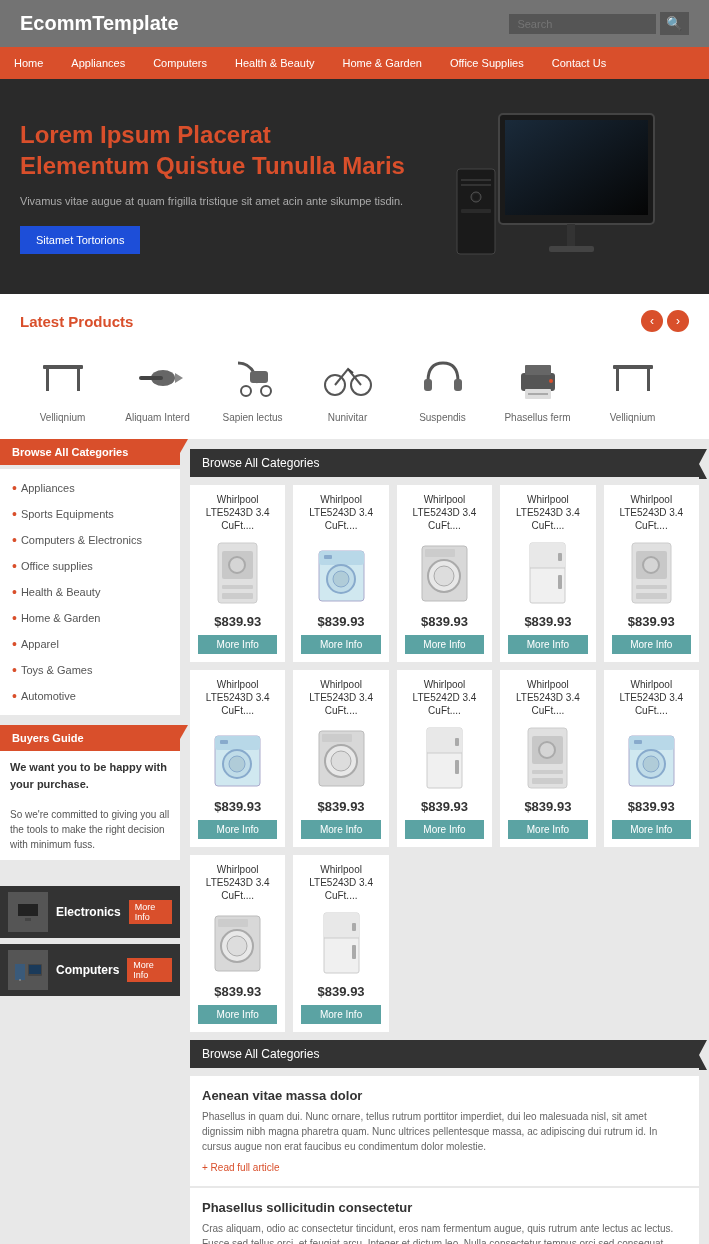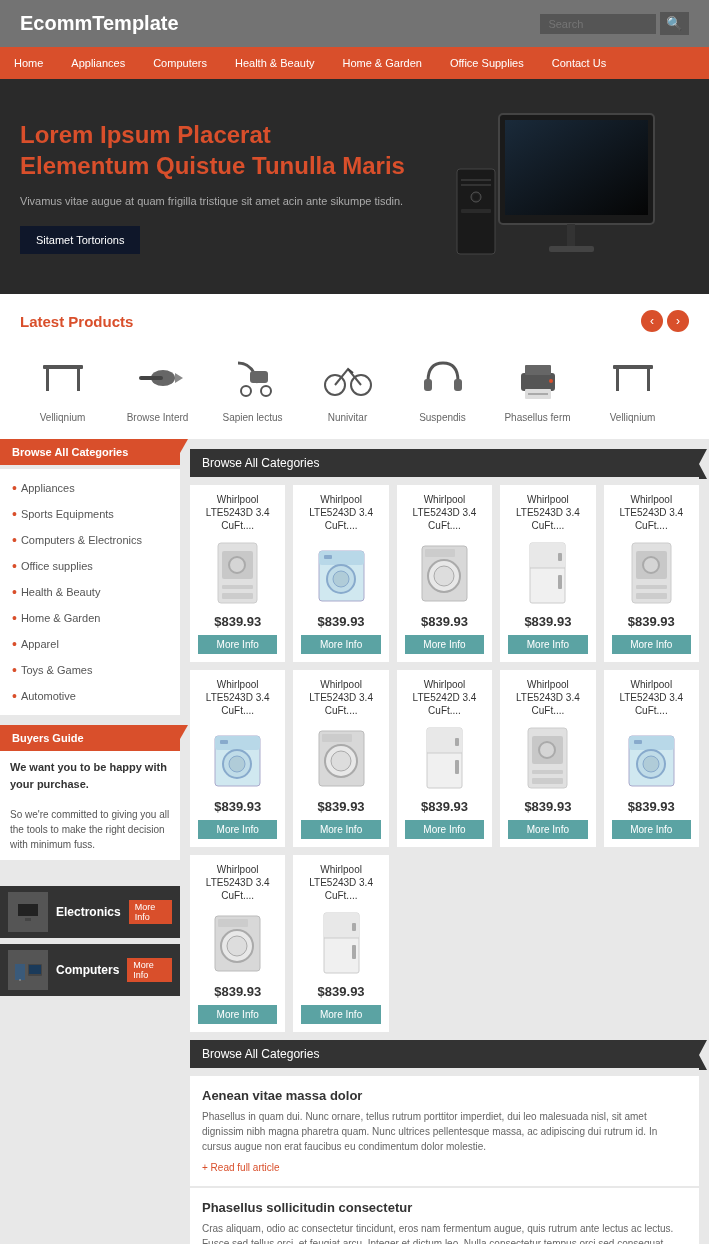--- a/index.html
+++ b/index.html
@@ -2,33 +2,33 @@
 <html><head>
   <meta charset="utf-8">
   <style>
     * { box-sizing: border-box; margin: 0; padding: 0; }
     body { font-family: Arial, sans-serif; font-size: 12px; background: #f0f0f0; width: 709px; }
     
     
     .header { background: #737373; padding: 12px 20px; display: flex; align-items: center; justify-content: space-between; }
     .logo { color: #fff; font-size: 20px; font-weight: bold; }
     .search-bar { display: flex; align-items: center; gap: 4px; }
-    .search-input { background: #555; border: none; color: #ccc; padding: 4px 8px; font-size: 11px; width: 116px; }
+    .search-input { background: #555; border: none; color: #ccc; padding: 4px 8px; font-size: 11px; width: 147px; }
     .search-icon-btn { background: #555; border: none; color: #ccc; padding: 4px 6px; cursor: pointer; }
     
     
     .nav { background: #d94f2b; display: flex; align-items: center; }
     .nav-item { color: #fff; font-size: 11px; padding: 10px 14px; cursor: pointer; white-space: nowrap; }
     
     
     .hero { background: #2a2a2a; padding: 30px 20px; display: flex; align-items: center; justify-content: space-between; min-height: 200px; }
     .hero-text { flex: 1; }
     .hero-title { color: #d94f2b; font-size: 24px; font-weight: bold; line-height: 1.3; margin-bottom: 12px; }
     .hero-desc { color: #aaa; font-size: 11px; line-height: 1.6; margin-bottom: 16px; }
-    .hero-btn { background: #0f172a; color: #fff; border: none; padding: 8px 16px; font-size: 11px; cursor: pointer; }
+    .hero-btn { background: #1d4ed8; color: #fff; border: none; padding: 8px 16px; font-size: 11px; cursor: pointer; }
     .hero-image { flex: 0 0 260px; display: flex; justify-content: center; align-items: center; }
     
     
     .latest-section { background: #fff; padding: 16px 20px; }
     .section-header { display: flex; align-items: center; justify-content: space-between; margin-bottom: 16px; }
     .section-title { color: #d94f2b; font-size: 15px; font-weight: bold; }
     .nav-arrows { display: flex; gap: 4px; }
     .arrow-btn { background: #d94f2b; color: #fff; border: none; width: 22px; height: 22px; cursor: pointer; font-size: 12px; display: flex; align-items: center; justify-content: center; border-radius: 50%; }
     .products-carousel { display: flex; gap: 10px; overflow: hidden; }
     .carousel-item { flex: 0 0 85px; text-align: center; }
@@ -152,21 +152,21 @@
         <div class="carousel-label">Velliqnium</div>
       </div>
       <div class="carousel-item">
         <div class="carousel-item-icon">
           <svg width="50" height="50" viewBox="0 0 50 50">
             <ellipse cx="30" cy="25" rx="12" ry="8" fill="#666"></ellipse>
             <rect x="6" y="23" width="24" height="4" rx="2" fill="#444"></rect>
             <polygon points="42,20 50,25 42,30" fill="#888"></polygon>
           </svg>
         </div>
-        <div class="carousel-label">Browse Interd</div>
+        <div class="carousel-label">Aliquam Interd</div>
       </div>
       <div class="carousel-item">
         <div class="carousel-item-icon">
           <svg width="50" height="50" viewBox="0 0 50 50">
             <path d="M10,10 Q25,10 30,30" stroke="#555" stroke-width="3" fill="none"></path>
             <rect x="22" y="18" width="18" height="12" rx="3" fill="#666"></rect>
             <circle cx="18" cy="38" r="5" stroke="#555" stroke-width="2" fill="none"></circle>
             <circle cx="38" cy="38" r="5" stroke="#555" stroke-width="2" fill="none"></circle>
           </svg>
         </div>

